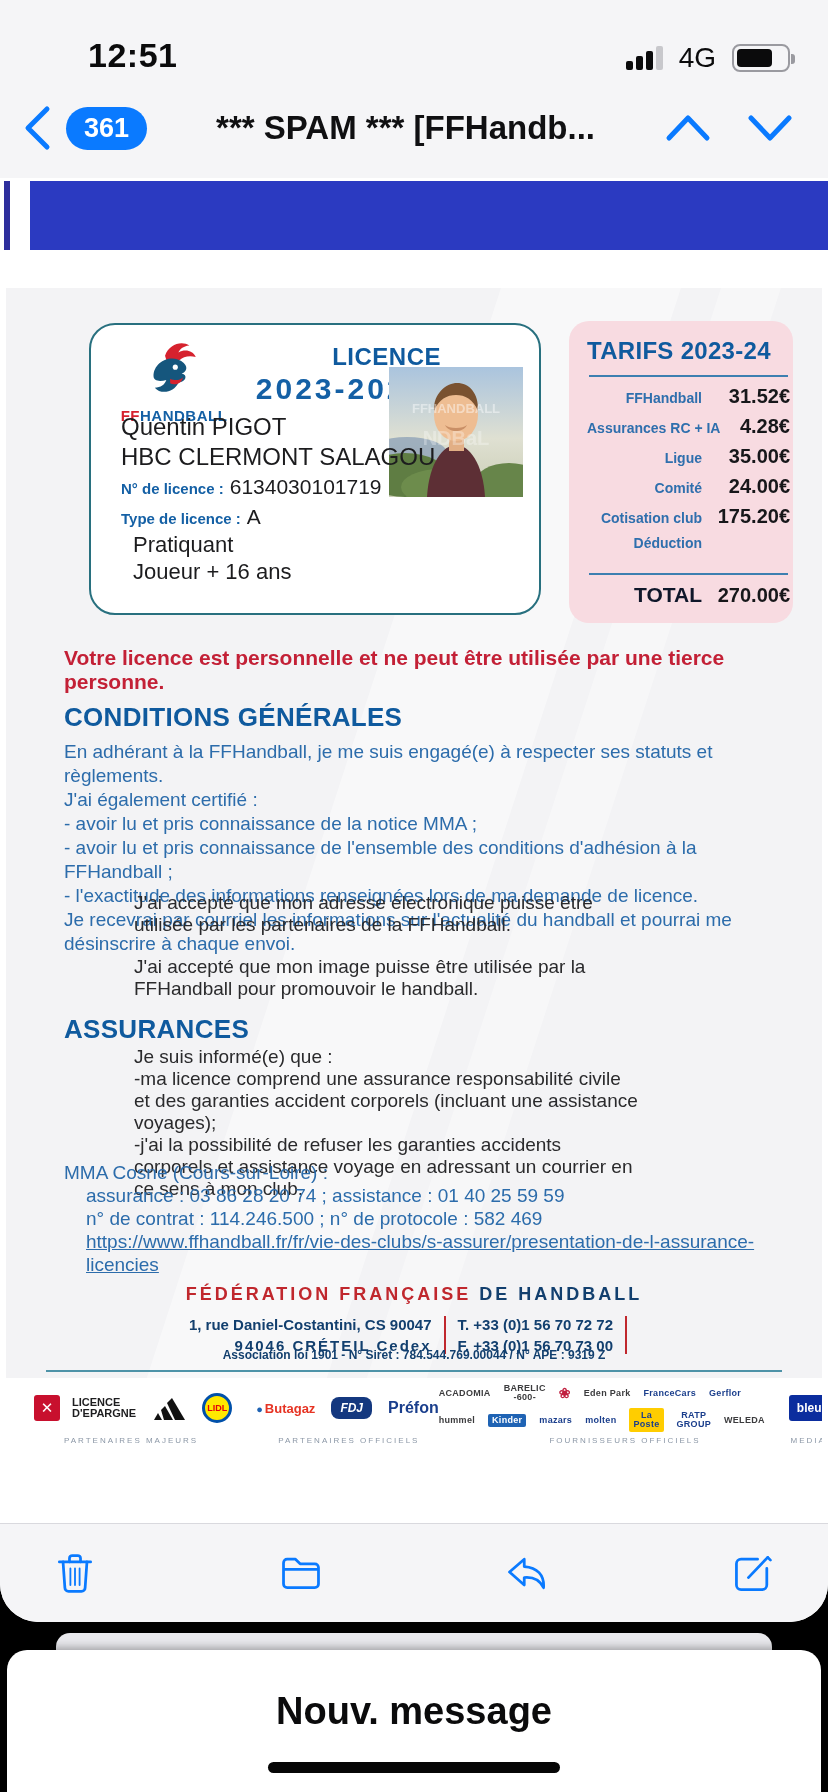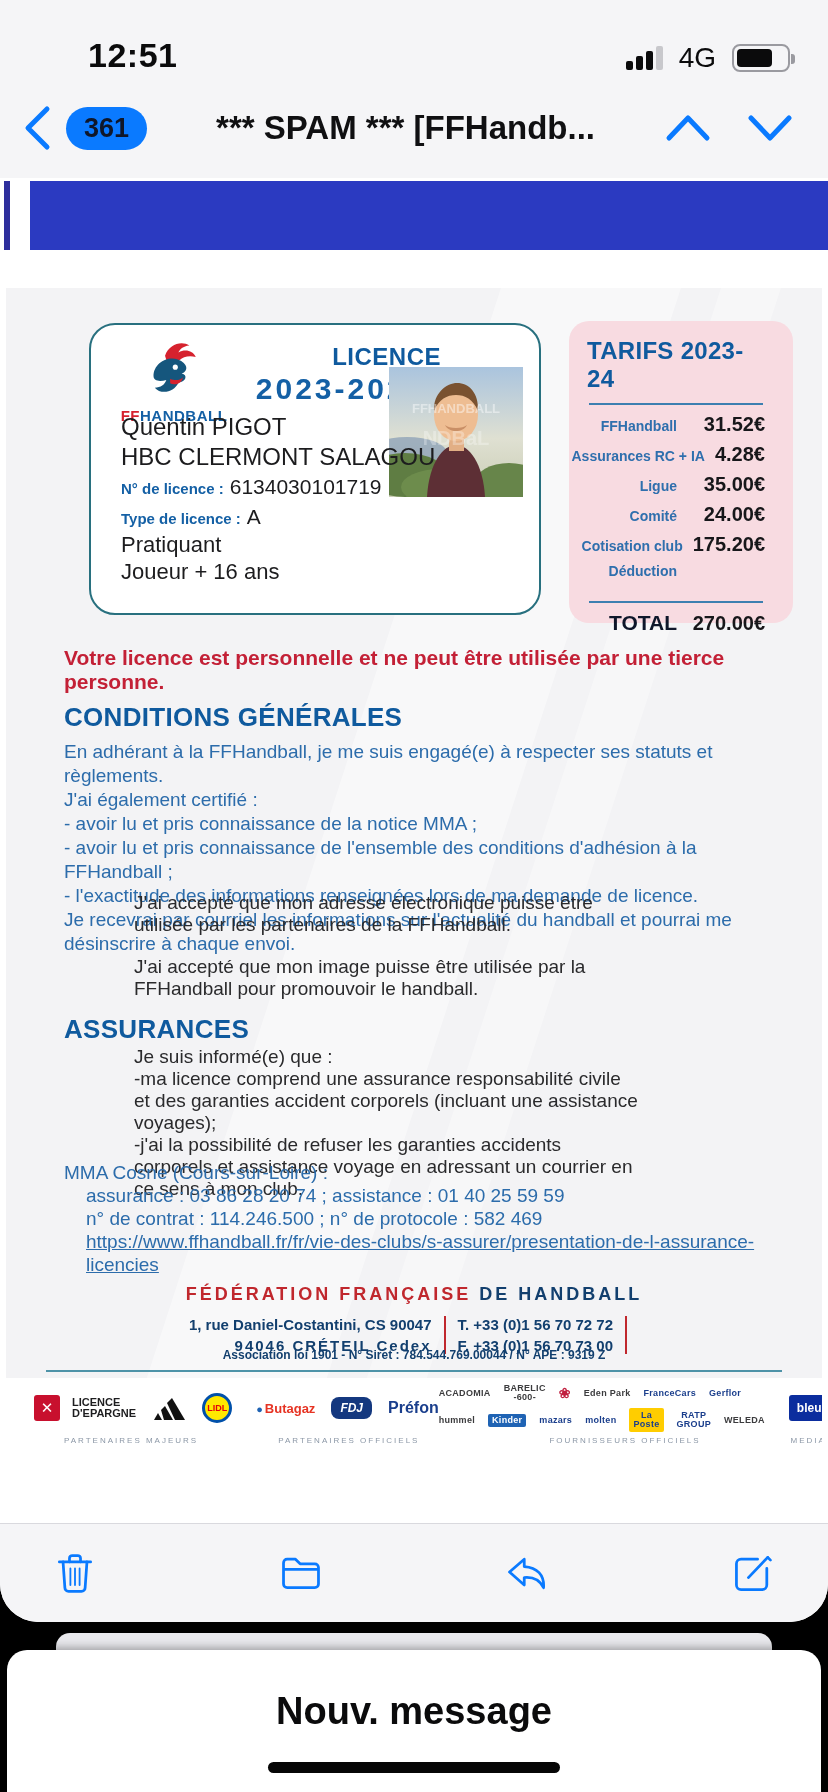--- a/index.html
+++ b/index.html
@@ -18,21 +18,21 @@
   .sigbars { display:flex; align-items:flex-end; gap:3px; height:24px; }
   .sigbars i { display:block; width:7px; border-radius:2px; background:#0b0b0c; }
   .sigbars i.dim { background:#c8c8cc; }
   .net { font-size:28px; color:#0b0b0c; }
   .battery { position:relative; width:58px; height:28px; border:2px solid #9a9aa0; border-radius:8px; padding:3px; }
   .battery .fill { width:72%; height:100%; background:#0b0b0c; border-radius:4px; }
   .battery .nub { position:absolute; right:-7px; top:8px; width:4px; height:10px; background:#9a9aa0; border-radius:0 3px 3px 0; }
 
   .navrow { position:absolute; top:98px; left:0; width:828px; height:60px; display:flex; align-items:center; }
   .back-ch { margin-left:22px; width:30px; height:46px; flex:none; }
-  .pill { margin-left:14px; background:#0a7aff; color:#0f172a; font-size:27px; font-weight:600;
+  .pill { margin-left:14px; background:#0a7aff; color:#ffffff; font-size:27px; font-weight:600;
           padding:6px 18px; border-radius:26px; flex:none; }
   .navtitle { flex:1; text-align:center; font-size:33px; font-weight:700; color:#101012; white-space:nowrap; overflow:hidden; }
   .updown { display:flex; gap:34px; margin-right:34px; flex:none; }
   .updown svg { width:48px; height:36px; }
 
   
   #bluebar { position:absolute; top:181px; left:30px; width:798px; height:69px; background:#2b3ac1; }
   #blueedge { position:absolute; top:181px; left:4px; width:6px; height:69px; background:#2e2f9d; }
 
   
@@ -52,24 +52,24 @@
   .lic-label { position:absolute; left:200px; top:18px; width:150px; text-align:right;
                font-size:24px; font-weight:800; color:#0f5a9e; letter-spacing:.5px; }
   .lic-season { position:absolute; left:150px; top:47px; width:200px; text-align:center;
                 font-size:30px; font-weight:800; color:#1460a5; letter-spacing:3px; }
   .photo { position:absolute; right:16px; top:42px; width:134px; height:130px; overflow:hidden; }
   .photo svg { width:100%; height:100%; display:block; }
   .cardname { position:absolute; left:30px; top:88px; font-size:24px; color:#1c1c1e;text-align:center; }
   .cardclub { position:absolute; left:30px; top:118px; font-size:24px; color:#1c1c1e; }
   .cardrow { position:absolute; left:30px; font-size:15px; color:#1460a5; font-weight:700; }
   .cardrow b { font-size:21px; color:#1c1c1e; font-weight:400; margin-left:6px; }
-  .cardline { position:absolute; left:30px; font-size:22px; color:#1c1c1e; }
-
-  
-  #tarifs { position:absolute; left:563px; top:33px; width:224px; height:302px; background:#f8dbe1; border-radius:20px; padding:16px 28px 0 18px; }
+  .cardline { position:absolute; left:42px; font-size:22px; color:#1c1c1e; }
+
+  
+  #tarifs { position:absolute; left:563px; top:33px; width:224px; height:302px; background:#f8dbe1; border-radius:20px; padding:16px 3px 0 18px; }
   #tarifs h2 { font-size:24px; font-weight:800; color:#0f5a9e; letter-spacing:.3px; }
   #tarifs .tline { height:2px; background:#3d7fb0; margin:10px 2px 8px 2px; }
   .trow { display:flex; justify-content:flex-end; align-items:baseline; gap:10px; height:30px; }
   .trow .tl { font-size:14px; color:#2f6fad; font-weight:600; white-space:nowrap; }
   .trow .tv { font-size:20px; color:#17171a; font-weight:700; width:78px; text-align:right; white-space:nowrap; }
   #tarifs .tline2 { height:2px; background:#3d7fb0; margin:8px 2px 8px 2px; }
   .trow.total .tl { font-size:21px; font-weight:800; color:#0f172a; }
 
   
   .warning { position:absolute; left:58px; top:358px; width:720px; font-size:21px; font-weight:700; color:#c32036; }

